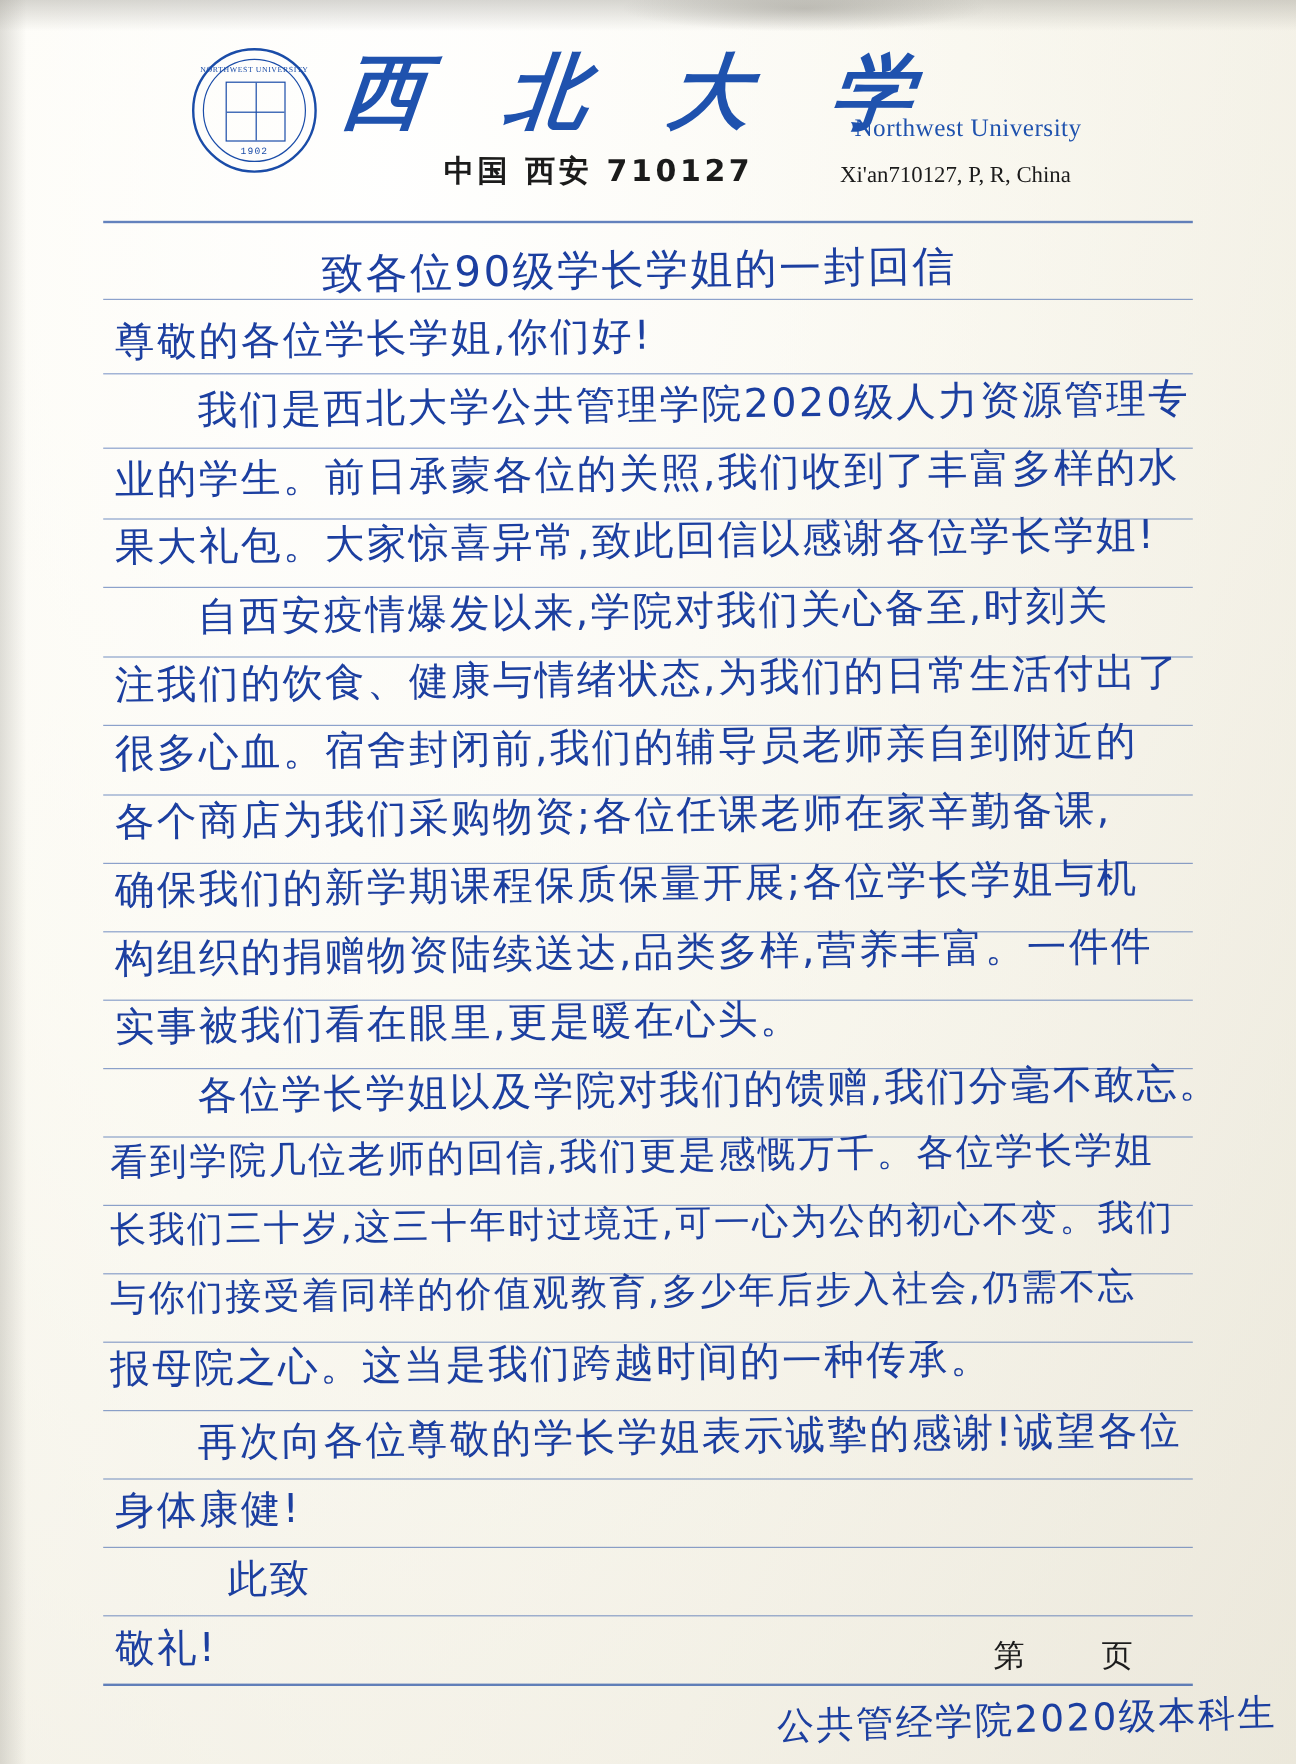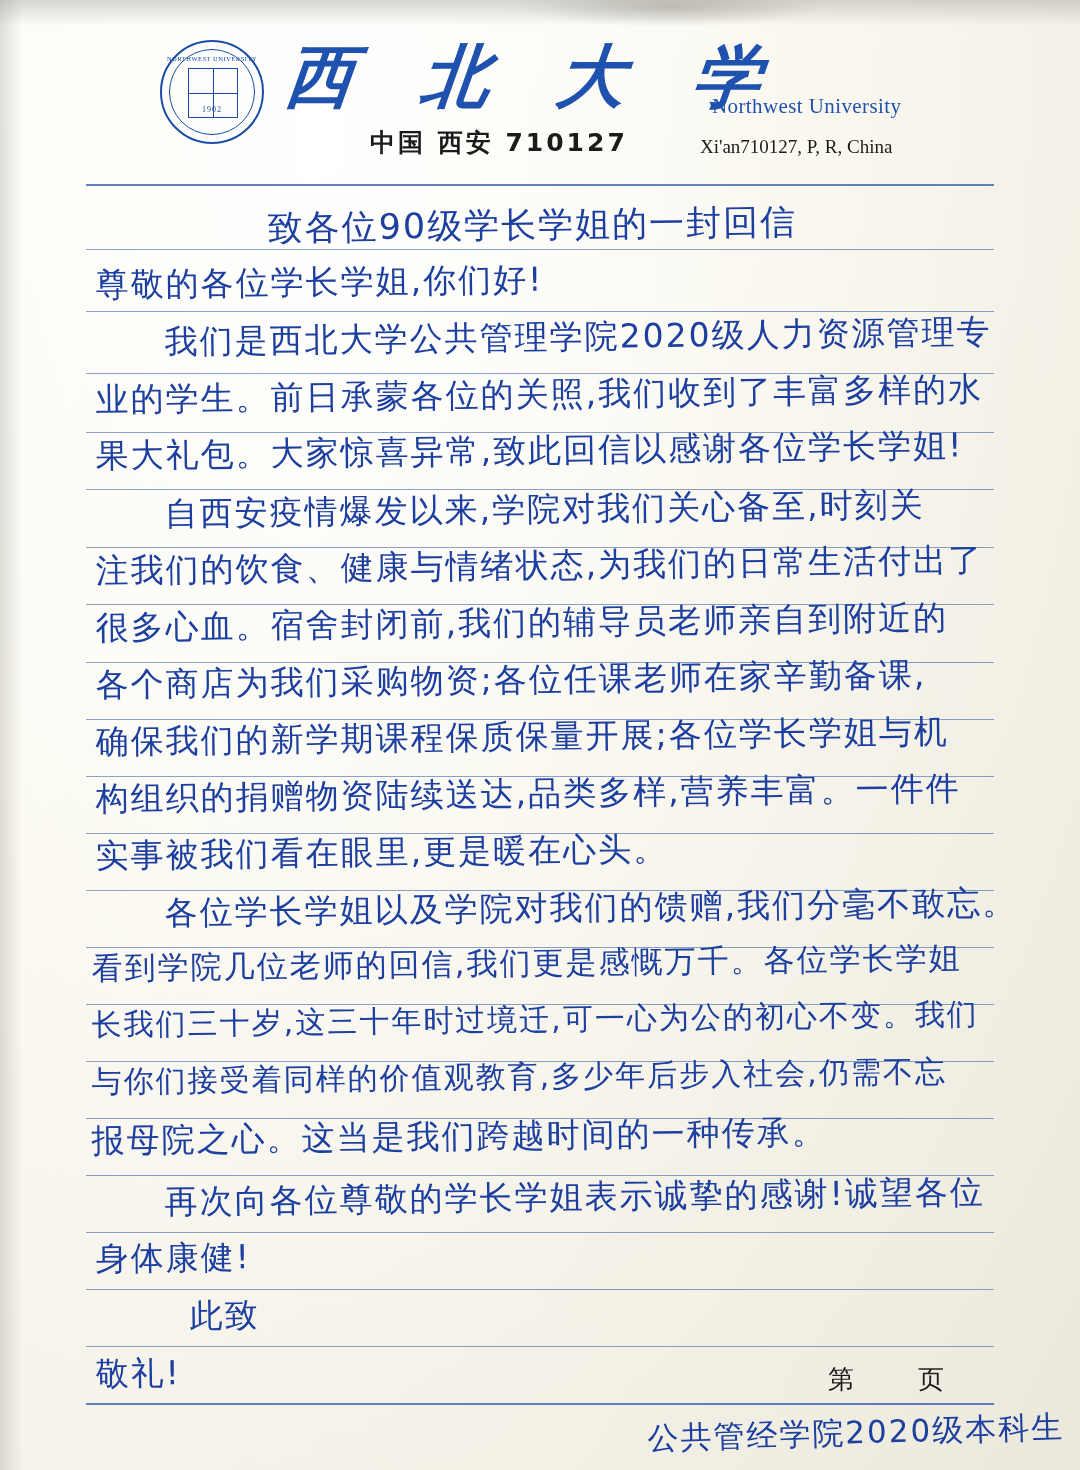--- a/index.html
+++ b/index.html
@@ -84,21 +84,21 @@
   .seal-top-text, .seal-bottom-text {
     position: absolute;
     left: 0; right: 0;
     text-align: center;
     color: #1a4ca8;
     font-size: 6.5px;
     letter-spacing: 0.5px;
     font-family: "Liberation Serif", serif;
   }
   .seal-top-text { top: 13px; }
-  .seal-bottom-text { bottom: 28px; font-size: 8px; letter-spacing: 1px; }
+  .seal-bottom-text { bottom: 11px; font-size: 8px; letter-spacing: 1px; font-family: Liberation Mono, monospace; }
 
   .cn-title {
     position: absolute;
     left: 286px; top: 14px;
     color: #1f52ae;
     font-size: 68px;
     font-family: "DejaVu Serif", serif;
     font-weight: bold;
     letter-spacing: 22px;
     font-style: italic;

